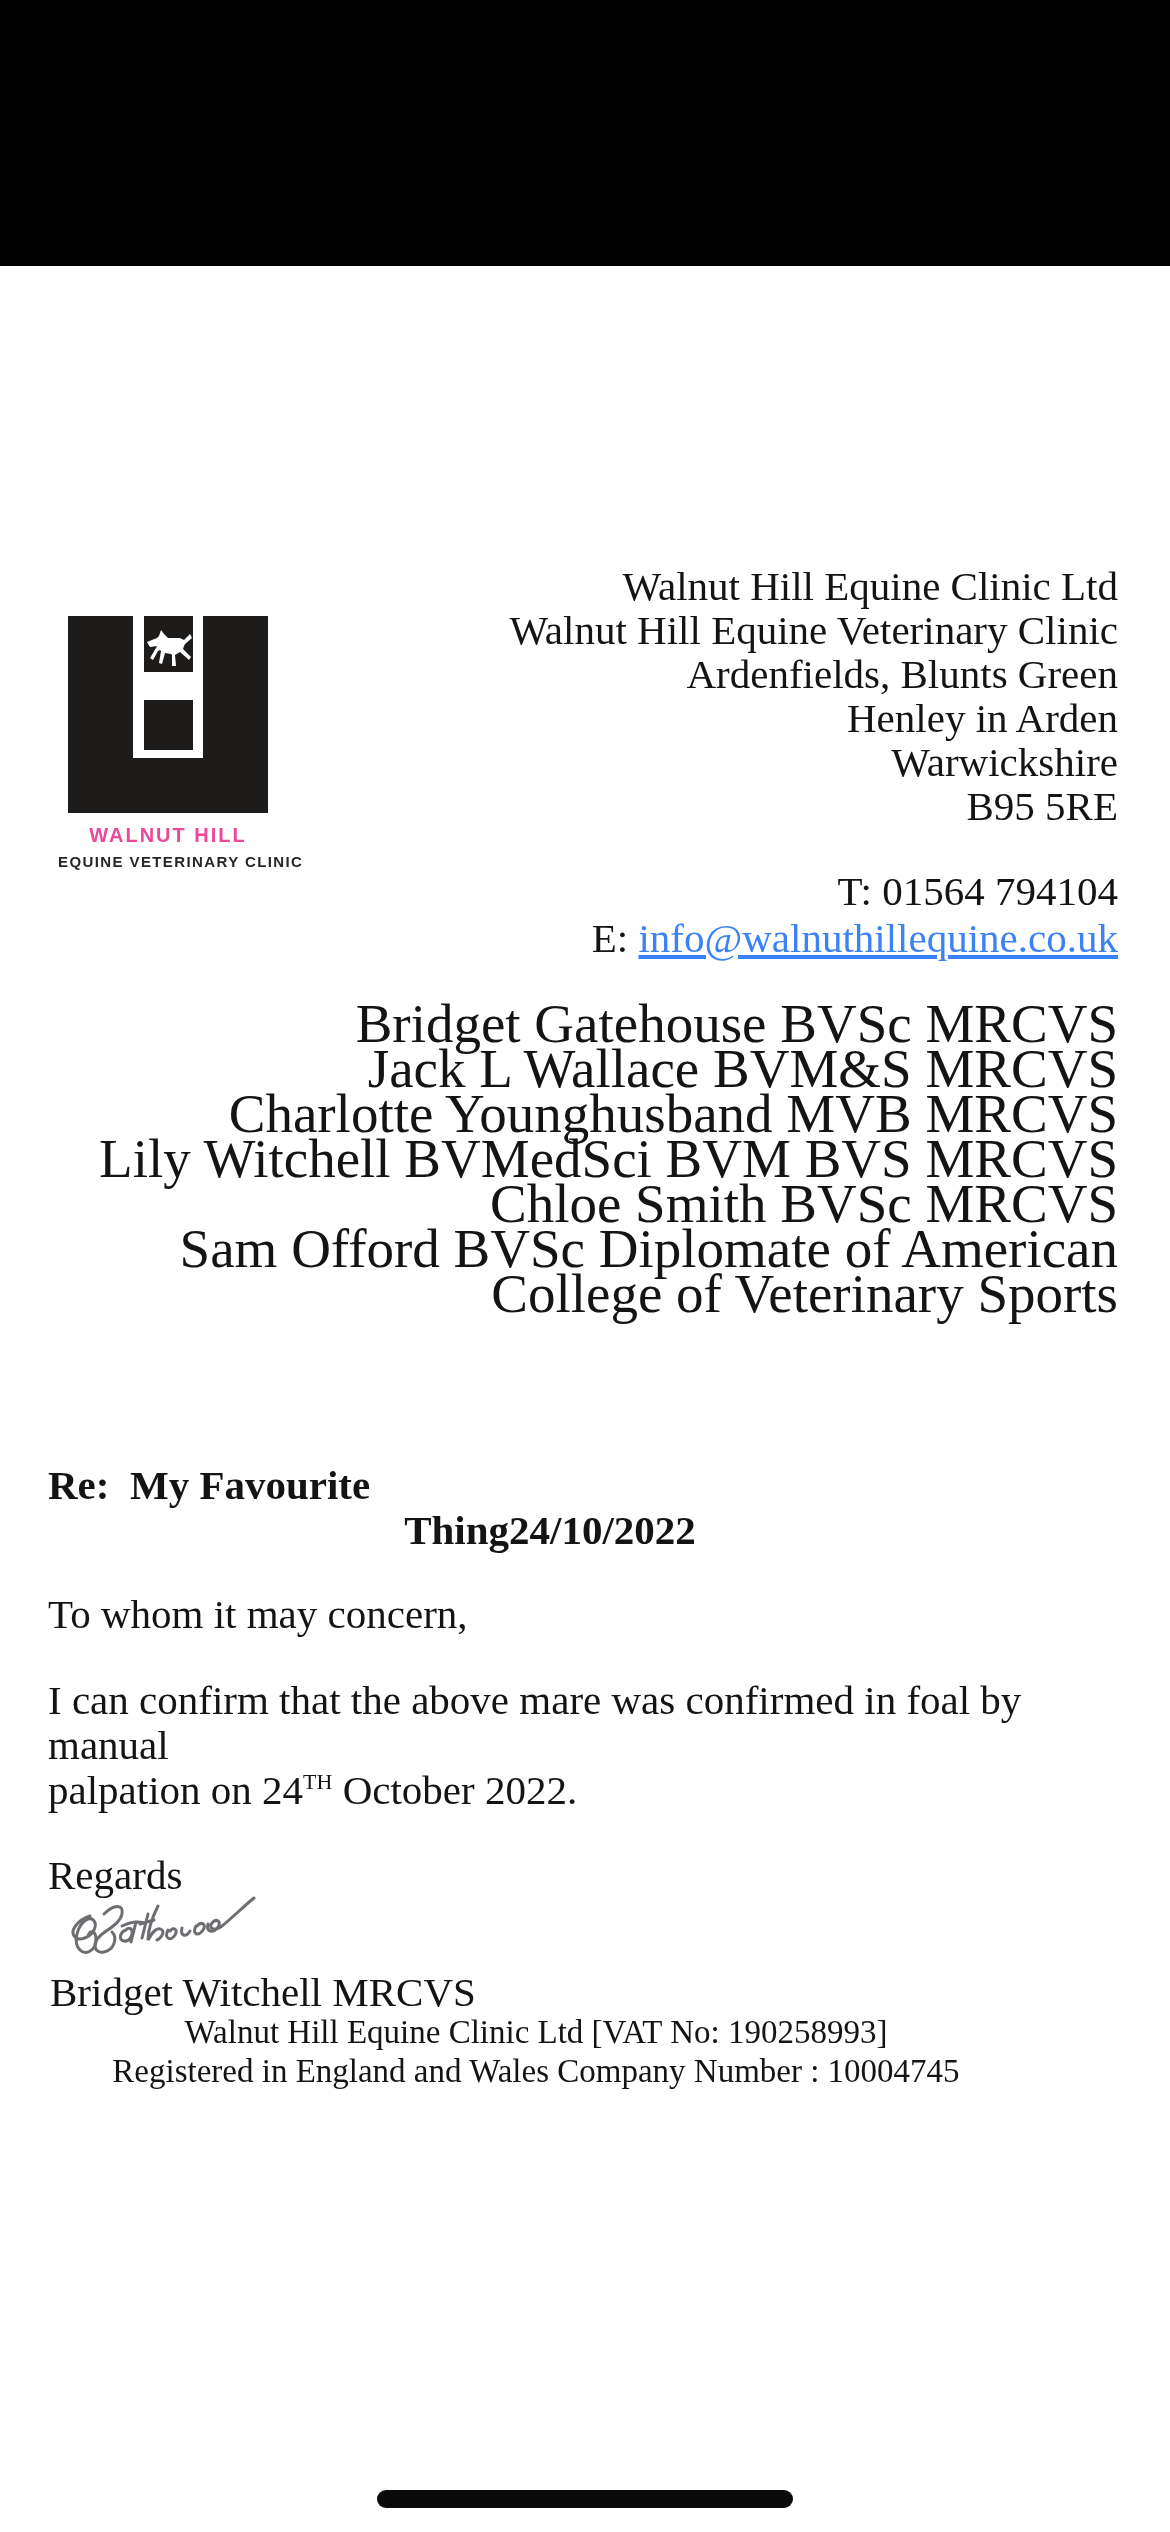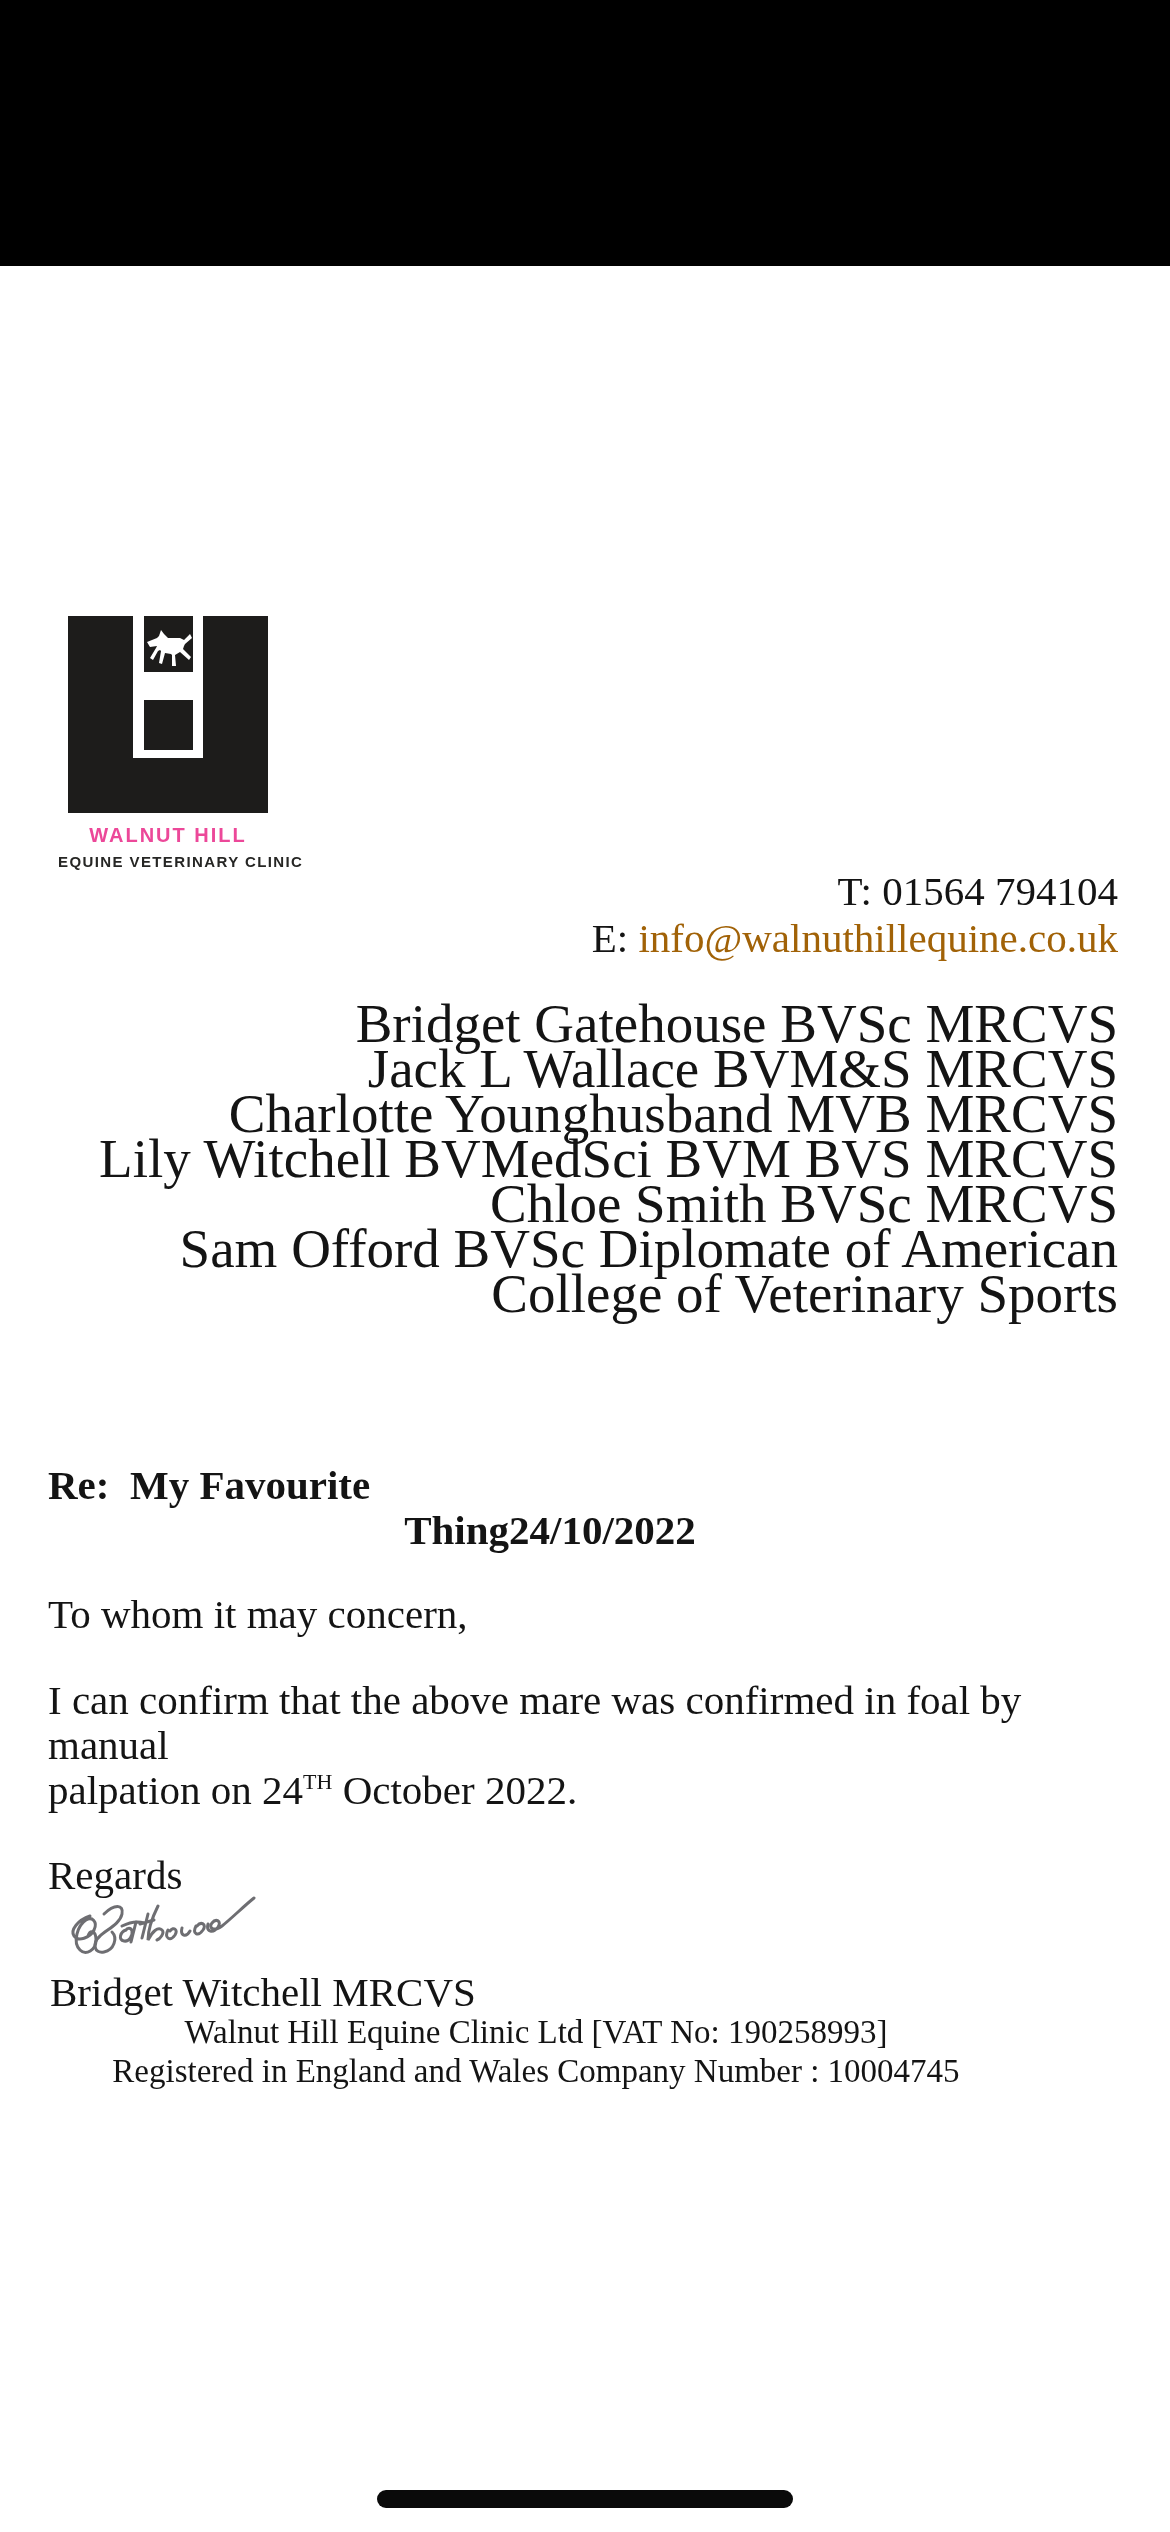--- a/index.html
+++ b/index.html
@@ -21,21 +21,21 @@
   .ch-r{left:125px;top:0;width:10px;height:142px;}
   .crossbar{left:65px;top:56px;width:70px;height:28px;}
   .bottombar{left:65px;top:134px;width:70px;height:8px;}
   .horse-box{position:absolute;left:76px;top:0;width:49px;height:56px;}
   .logo-wordmark{margin-top:11px;font-family:"Liberation Sans", sans-serif;font-weight:bold;
     font-size:20px;letter-spacing:2px;color:#ec4899;white-space:nowrap;}
   .logo-tagline{margin-top:6px;font-family:"Liberation Sans", sans-serif;font-weight:bold;
     font-size:15px;letter-spacing:1.4px;color:#262624;white-space:nowrap;}
   .contact-block{position:absolute;top:602px;right:52px;text-align:right;
     font-size:41px;line-height:47px;white-space:nowrap;}
-  .email-link{color:#a16207;cursor:pointer;text-align:right;}
+  .email-link{color:#3b82f6;text-decoration:underline;cursor:pointer;text-align:right;}
   .vets-block{position:absolute;top:735px;left:35px;right:52px;text-align:right;
     font-size:55px;line-height:45px;}
 
   
   .re-block{position:absolute;top:1197px;left:48px;right:52px;
     font-size:41px;line-height:45px;font-weight:bold;}
   .re-line1{white-space:pre;}
   .re-line2{display:flex;justify-content:center;align-items:baseline;}
   .re-date{margin-right:66px;}
   .salutation{position:absolute;top:1326px;left:48px;font-size:41px;line-height:45px;}
@@ -52,20 +52,28 @@
 </style>
 </head>
 <body>
 
 <div class="screen">
 
   <div class="top-bar"></div>
 
   <div class="document">
 
+    <div class="address-block">
+      <div>Walnut Hill Equine Clinic Ltd</div>
+      <div>Walnut Hill Equine Veterinary Clinic</div>
+      <div>Ardenfields, Blunts Green</div>
+      <div>Henley in Arden</div>
+      <div>Warwickshire</div>
+      <div>B95 5RE</div>
+    </div>
 
     <div class="logo">
       <div class="logo-square">
         <div class="wh ch-l"></div>
         <div class="wh ch-r"></div>
         <div class="wh crossbar"></div>
         <div class="wh bottombar"></div>
         <div class="horse-box">
           <svg width="49" height="56" viewBox="0 0 49 56">
             <path fill="#ffffff" d="M3 26 L6 31 L13 30 L12 32 L6 42 L9 44 L14 35 L16 34

